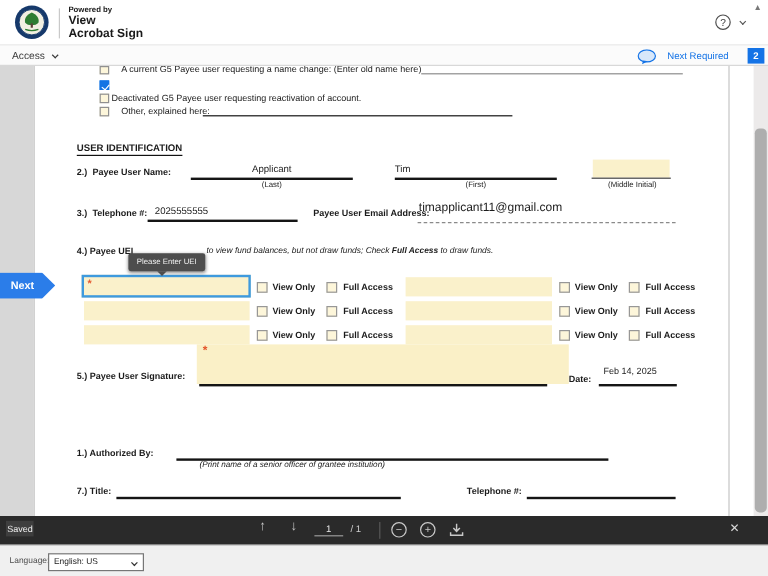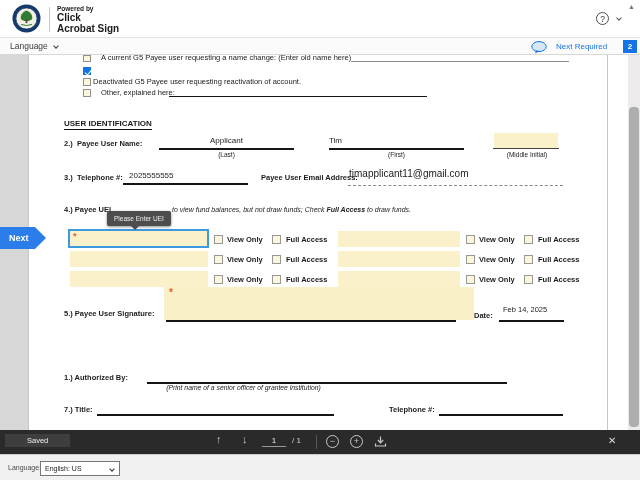--- a/index.html
+++ b/index.html
@@ -58,21 +58,21 @@
            border-left:4px solid transparent;border-right:4px solid transparent;border-top:4px solid #4d4d4d}
   .next-flag{position:absolute;left:0;top:172px;width:46px;height:22px;background:#2b7de9;color:#fff;
            font-size:9px;font-weight:bold;line-height:22px;padding-left:9px;cursor:pointer;z-index:6;
            clip-path:polygon(0 0,76% 0,100% 50%,76% 100%,0 100%)}
   .vscroll{position:absolute;left:628px;top:55px;width:12px;height:375px;background:#eceaea}
   .vthumb{position:absolute;left:1px;top:52px;width:10px;height:320px;background:#aeaeae;border-radius:4px;cursor:grab}
   .sechead{position:absolute;font-size:8px;font-weight:bold;border-bottom:1px solid #111;padding-bottom:1px;white-space:nowrap}
 
   
   .dbar{position:absolute;left:0;top:430px;width:640px;height:24px;background:#2a2a2a;color:#e8e8e8}
-  .saved{position:absolute;left:5px;top:4px;background:#3e3e3e;font-size:7.5px;padding:2px 22px;color:#f0f0f0}
+  .saved{position:absolute;left:5px;top:4px;background:#3e3e3e;font-size:7.5px;padding:2px 1px;color:#f0f0f0}
   .tarrow{position:absolute;top:3px;font-size:11px;color:#c9c9c9;cursor:pointer}
   .pagenum{position:absolute;left:262px;top:4px;width:24px;text-align:center;font-size:8px;height:13px;
            line-height:13px;border-bottom:1px solid #9a9a9a;cursor:text}
   .pagetotal{position:absolute;left:292px;top:6px;font-size:8px;color:#cfcfcf}
   .tdiv{position:absolute;left:316px;top:5px;width:1px;height:14px;background:#575757}
   .circ{position:absolute;top:5px;width:13px;height:13px;border:1px solid #c9c9c9;border-radius:50%;
         text-align:center;font-size:9px;line-height:11px;color:#c9c9c9;cursor:pointer}
   .dl{position:absolute;left:374px;top:5px;cursor:pointer}
   .closex{position:absolute;left:608px;top:5px;font-size:10px;color:#dcdcdc;cursor:pointer}
 
@@ -93,33 +93,33 @@
       <circle cx="14.5" cy="14.5" r="14" fill="#16396b"></circle>
       <circle cx="14.5" cy="14.5" r="10.6" fill="#f2f0e2"></circle>
       <circle cx="14.5" cy="14.5" r="10.6" fill="none" stroke="#16396b" stroke-width="0.8"></circle>
       <path d="M14.5 6.5 C10 8.2 8 12 9 15 C11 17.8 18 17.8 20 15 C21 12 19 8.2 14.5 6.5 Z" fill="#2e7d32"></path>
       <rect x="13.6" y="15.5" width="1.8" height="3.6" fill="#5d4037"></rect>
       <path d="M9 20.5 Q14.5 22.5 20 20.5" stroke="#2e7d32" stroke-width="1" fill="none"></path>
     </svg>
     <div class="hdr-div"></div>
     <div class="brand">
       <div class="powered">Powered by</div>
-      <div class="brandline">Click</div>
+      <div class="brandline">View</div>
       <div class="brandline">Acrobat Sign</div>
     </div>
     <div class="help-wrap">
       <div class="help-circle">?</div>
       <span class="chev help-caret"></span>
     </div>
     <div class="scrollup">▲</div>
   </div>
 
   <div class="obar">
     <div class="opt">
-      <span>Language</span>
+      <span>Access</span>
       <span class="chev"></span>
     </div>
     <svg class="bubble" width="16" height="13" viewBox="0 0 16 13">
       <ellipse cx="8" cy="5.6" rx="7.2" ry="5" fill="#d7e7fa" stroke="#1473e6" stroke-width="1"></ellipse>
       <path d="M5 9.5 L4 12.5 L9 10 Z" fill="#1473e6"></path>
     </svg>
     <span class="nr-label">Next Required</span>
     <span class="nr-badge">2</span>
   </div>
 

